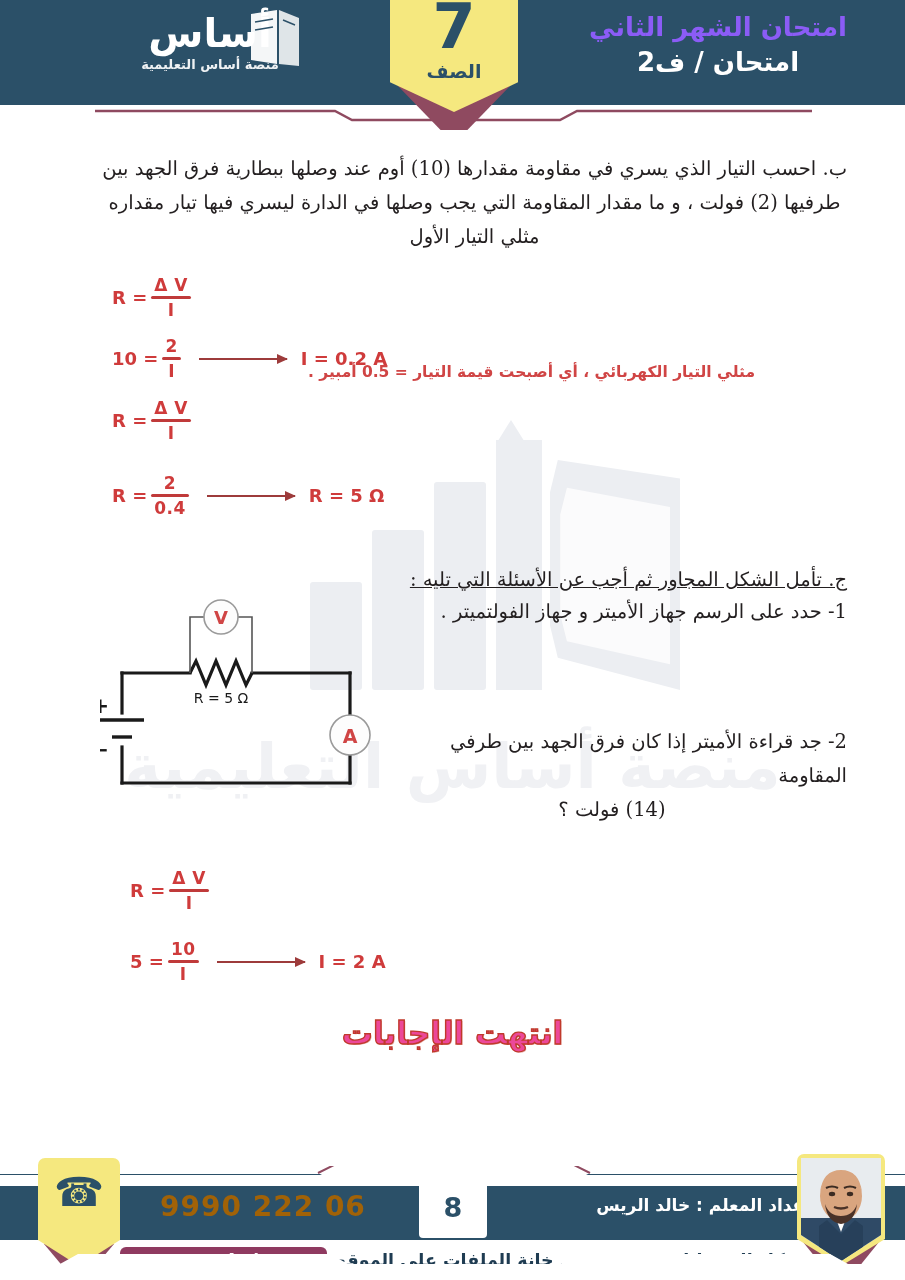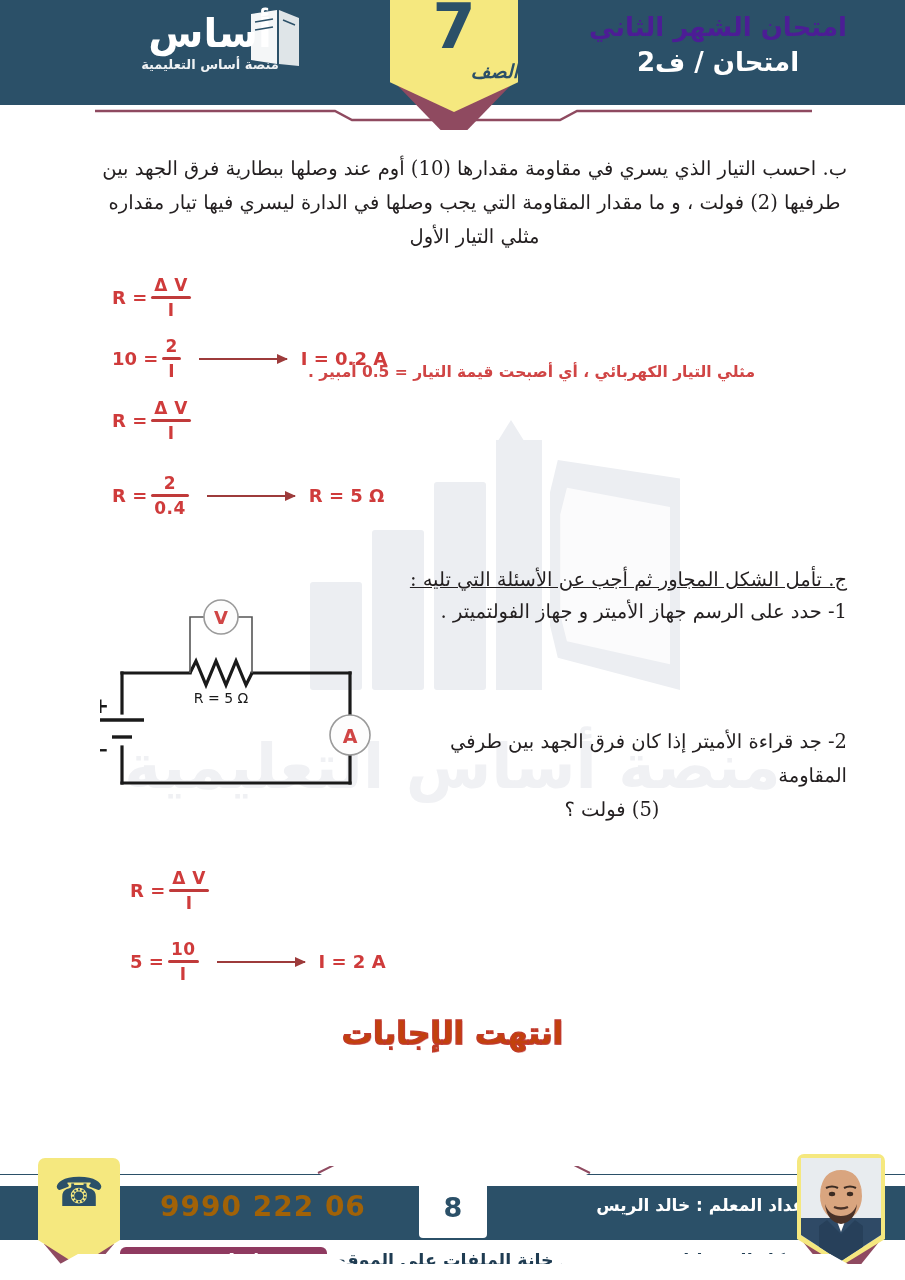--- a/index.html
+++ b/index.html
@@ -75,28 +75,28 @@
     position:absolute; left:398px; top:86px; width:112px; height:44px;
     background:#8f4a60; z-index:8;
     clip-path: polygon(0% 0%, 100% 0%, 62% 100%, 38% 100%);
     border-radius: 0 0 6px 6px;
   }
   .grade-num {
     position:absolute; left:0; top:8px; width:128px; text-align:center;
     font-size:62px; font-weight:700; color:#2b5068; line-height:1;
   }
   .grade-label {
-    position:absolute; left:0; top:72px; width:128px; 
-    font-size:19px; font-weight:700; color:#2b5068;font-style:italic;
+    position:absolute; left:0; top:72px; width:128px; text-align:center;
+    font-size:19px; font-weight:700; color:#2b5068;
   }
   .hdr-title {
     position:absolute; right:22px; top:10px; width:330px; text-align:center;
     z-index:8; direction:rtl;
   }
-  .hdr-title .l1 { font-size:26px; font-weight:700; color:#4c1d95; line-height:1.35; }
+  .hdr-title .l1 { font-size:26px; font-weight:700; color:#8b5cf6; line-height:1.35; }
   .hdr-title .l2 { font-size:26px; font-weight:700; color:#ffffff; line-height:1.35; }
 
   
   .content { position:absolute; left:0; top:120px; width:905px; z-index:3; }
 
   .q-text {
     position:absolute; direction:rtl; text-align:justify;
     font-family:"DejaVu Serif","Liberation Serif",serif;
     color:#231f20; font-size:19.5px; line-height:1.75;
   }
@@ -138,21 +138,21 @@
   .q-c1 { right:58px; top:475px; width:470px; text-align:right; }
   .q-c2 { right:58px; top:605px; width:470px; text-align:right; }
   .q-c2 .ln2 { text-align:center; }
 
   
   .circuit { position:absolute; left:100px; top:475px; width:290px; height:210px; }
 
   .finish {
     position:absolute; left:0; top:895px; width:905px; text-align:center;
     font-size:31px; font-weight:700; direction:rtl;
-    color:#c2410c;
+    color:#ec4899;
     -webkit-text-stroke:1.4px #c0392b;
     text-shadow: 1px 1px 0 #e8b5b0;
     letter-spacing:1px;
   }
 
   
   .footer {
     position:absolute; left:0; bottom:0; width:905px; height:128px; z-index:5;
   }
   .footer-bar {
@@ -316,21 +316,21 @@
         </span>
         <span class="arrow"></span>
         <span>R = 5 Ω</span>
       </div>
     </div>
 
     <div class="q-text q-c">ج.  تأمل الشكل المجاور ثم أجب عن الأسئلة التي تليه :</div>
     <div class="q-text q-c1">1-  حدد على الرسم جهاز الأميتر و جهاز الفولتميتر .</div>
     <div class="q-text q-c2">
       <div class="ln1">2- جد قراءة الأميتر إذا كان فرق الجهد بين طرفي المقاومة</div>
-      <div class="ln2">(5)  فولت ؟</div>
+      <div class="ln2">(14)  فولت ؟</div>
     </div>
 
     <svg class="circuit" viewBox="0 0 290 210">
 
       <g stroke="#1a1a1a" stroke-width="3.2" fill="none" stroke-linecap="square">
         <path d="M22,78 L90,78"></path>
         <path d="M152,78 L250,78"></path>
         <path d="M250,78 L250,120"></path>
         <path d="M250,160 L250,188"></path>
         <path d="M22,188 L250,188"></path>

